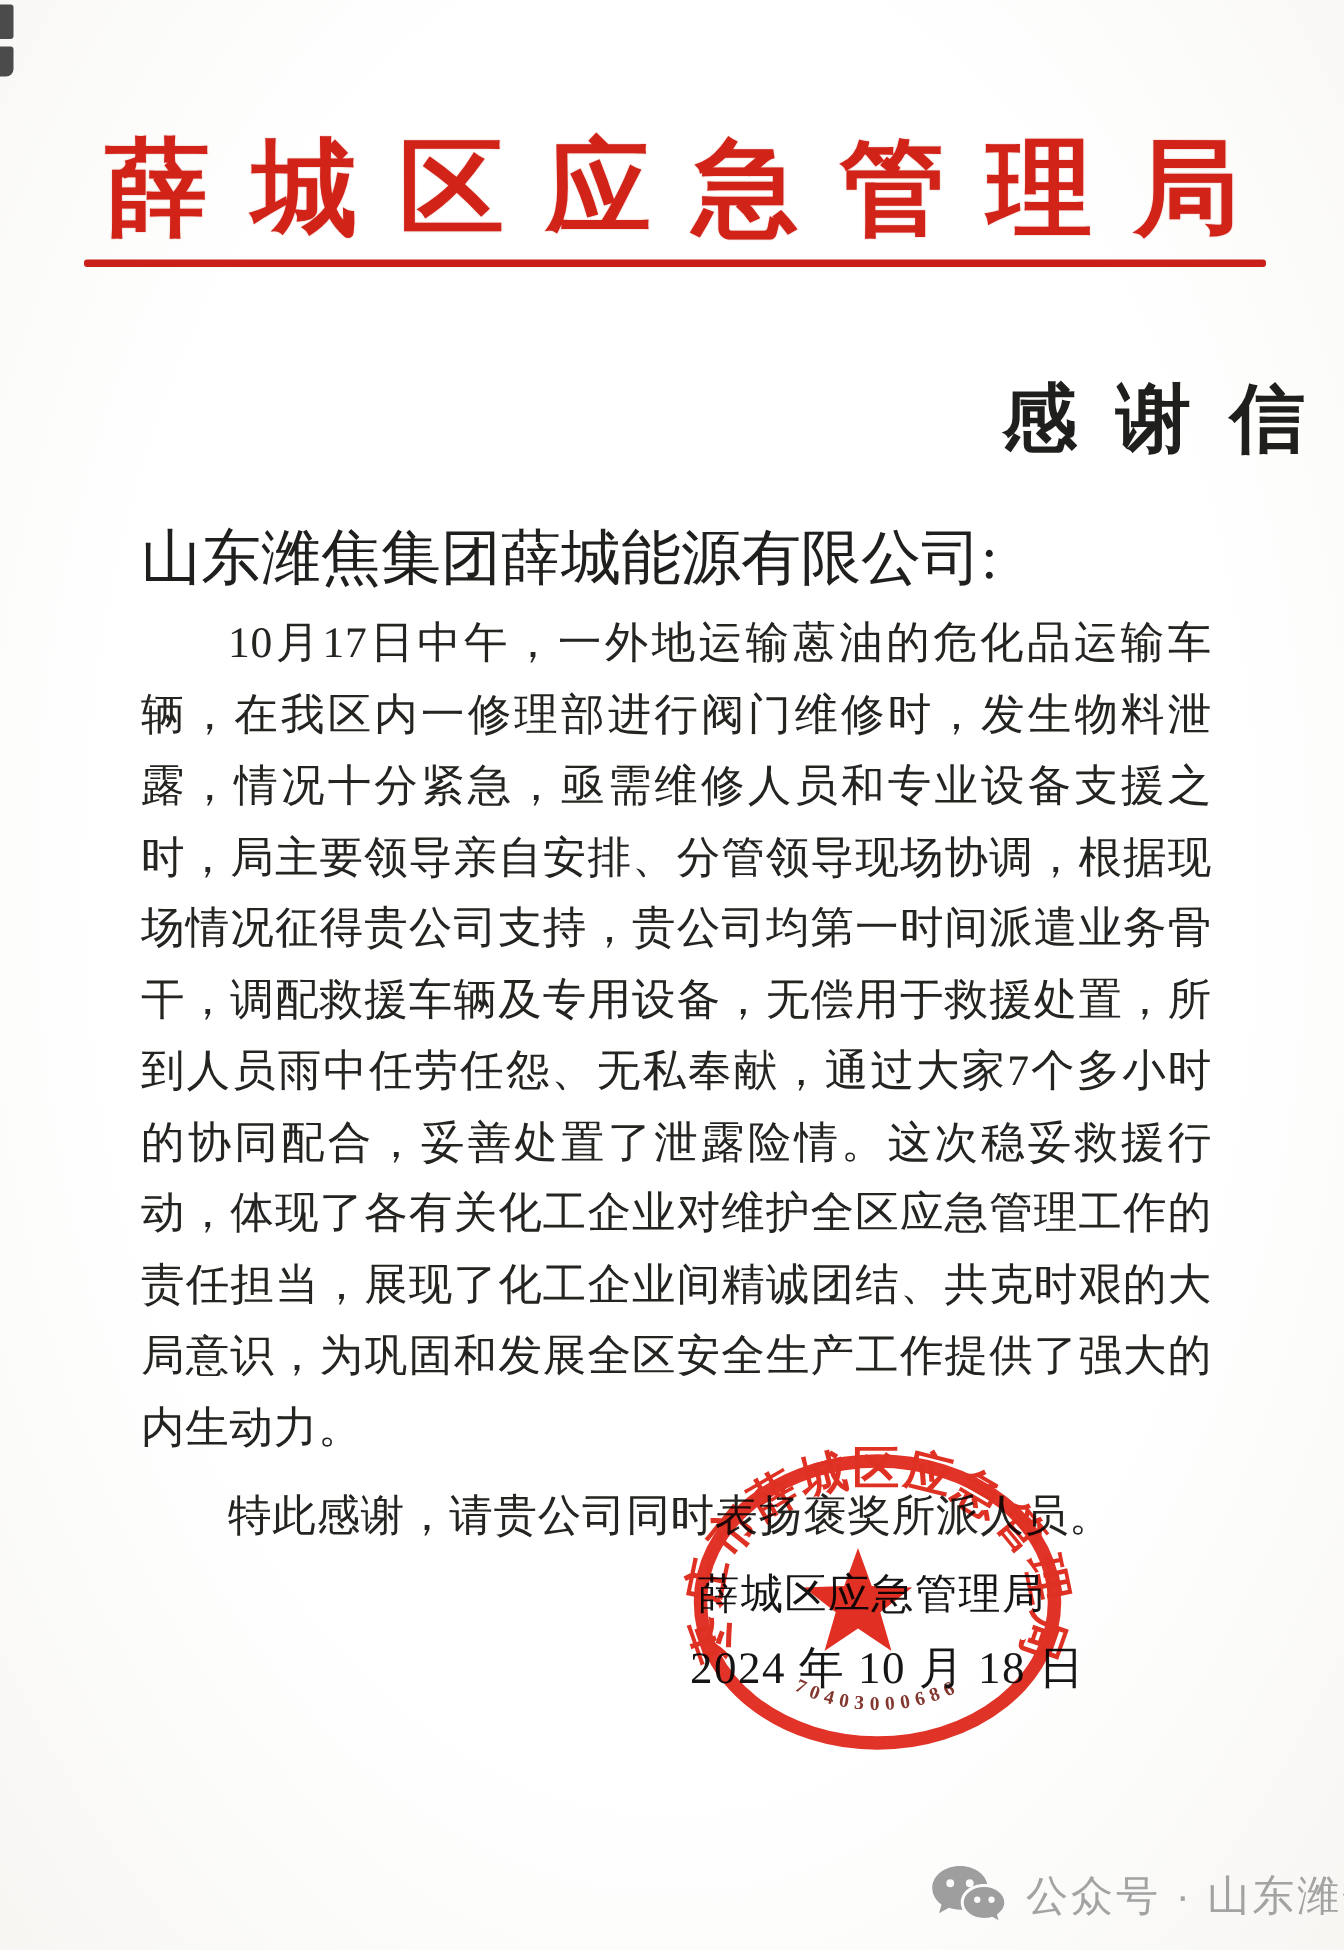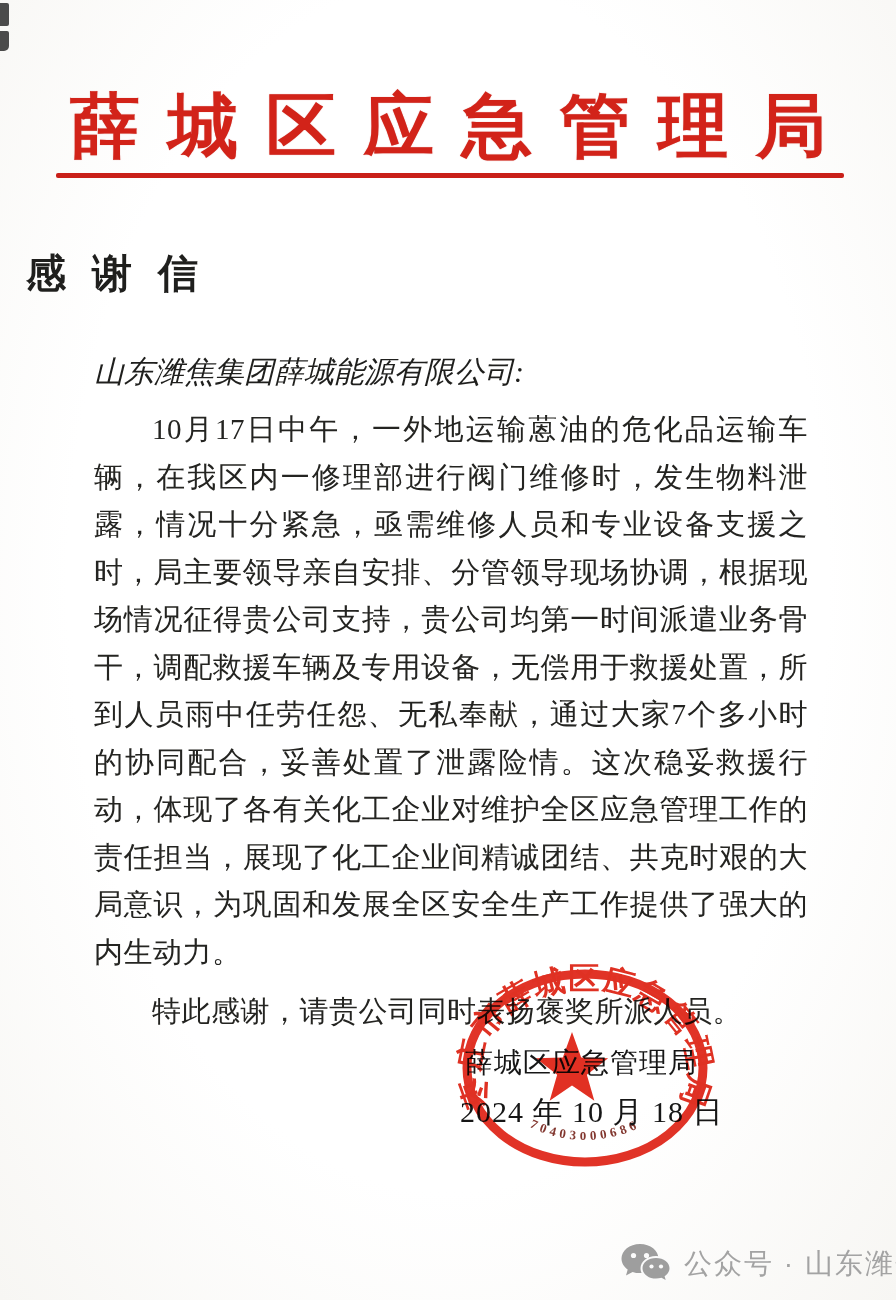--- a/index.html
+++ b/index.html
@@ -25,27 +25,27 @@
     white-space:nowrap;
   }
   .letterhead-rule{
     position:absolute;top:173px;left:56px;right:52px;height:5px;
     background:#c92019;border-radius:2px;
   }
 
   
   .letter-title{
     position:absolute;top:246px;left:0;right:0;margin:0;
-    text-align:left;font-size:40px;font-weight:600;color:#1f1f1d;
-    letter-spacing:26px;padding-left:26px;white-space:nowrap;
+    text-align:right;font-size:50px;font-weight:600;color:#1f1f1d;
+    letter-spacing:26px;padding-left:14px;white-space:nowrap;
   }
 
   
   .letter-body{position:absolute;top:350px;left:94px;width:726px;}
-  .salutation{margin:0;font-size:30px;line-height:44px;color:#1f1f1d;font-style:italic;}
+  .salutation{margin:0;font-size:40px;line-height:44px;color:#1f1f1d;}
   .para{
     margin:12px 12px 0 0;font-size:29px;line-height:47.5px;
     text-indent:2em;text-align:justify;color:#242421;letter-spacing:.5px;
   }
 
   
   .sig-org{
     position:absolute;top:1044px;left:465px;margin:0;
     font-size:28px;color:#161616;letter-spacing:1px;white-space:nowrap;
   }

